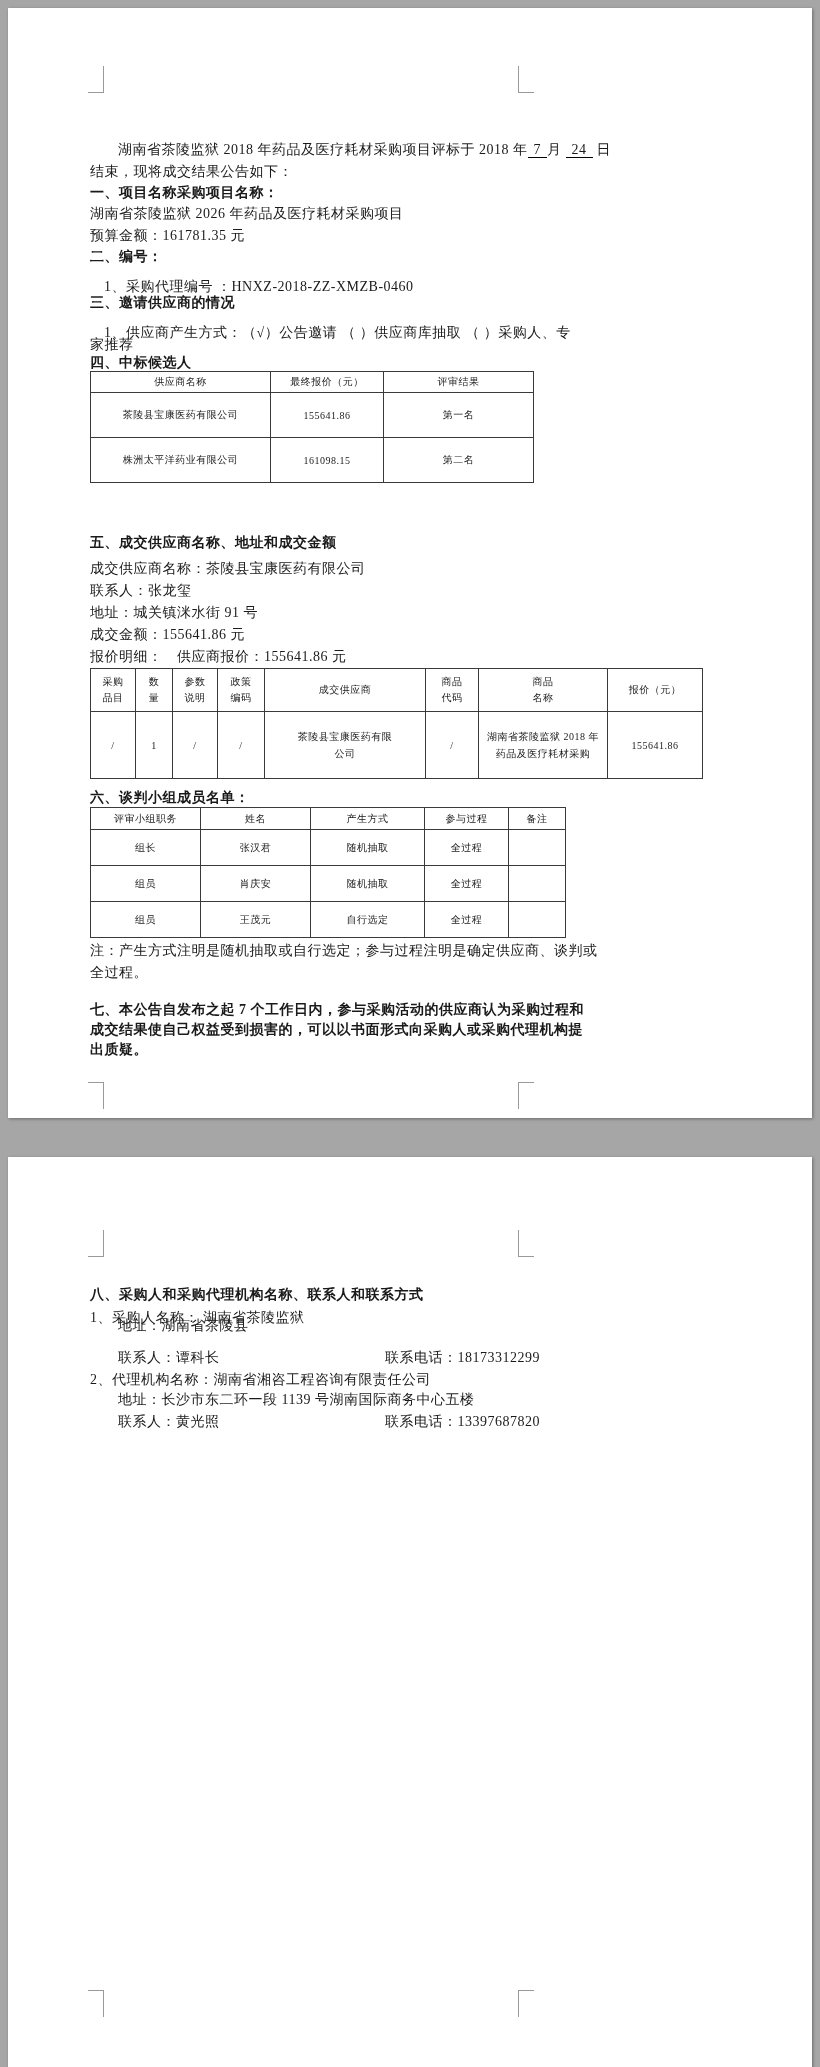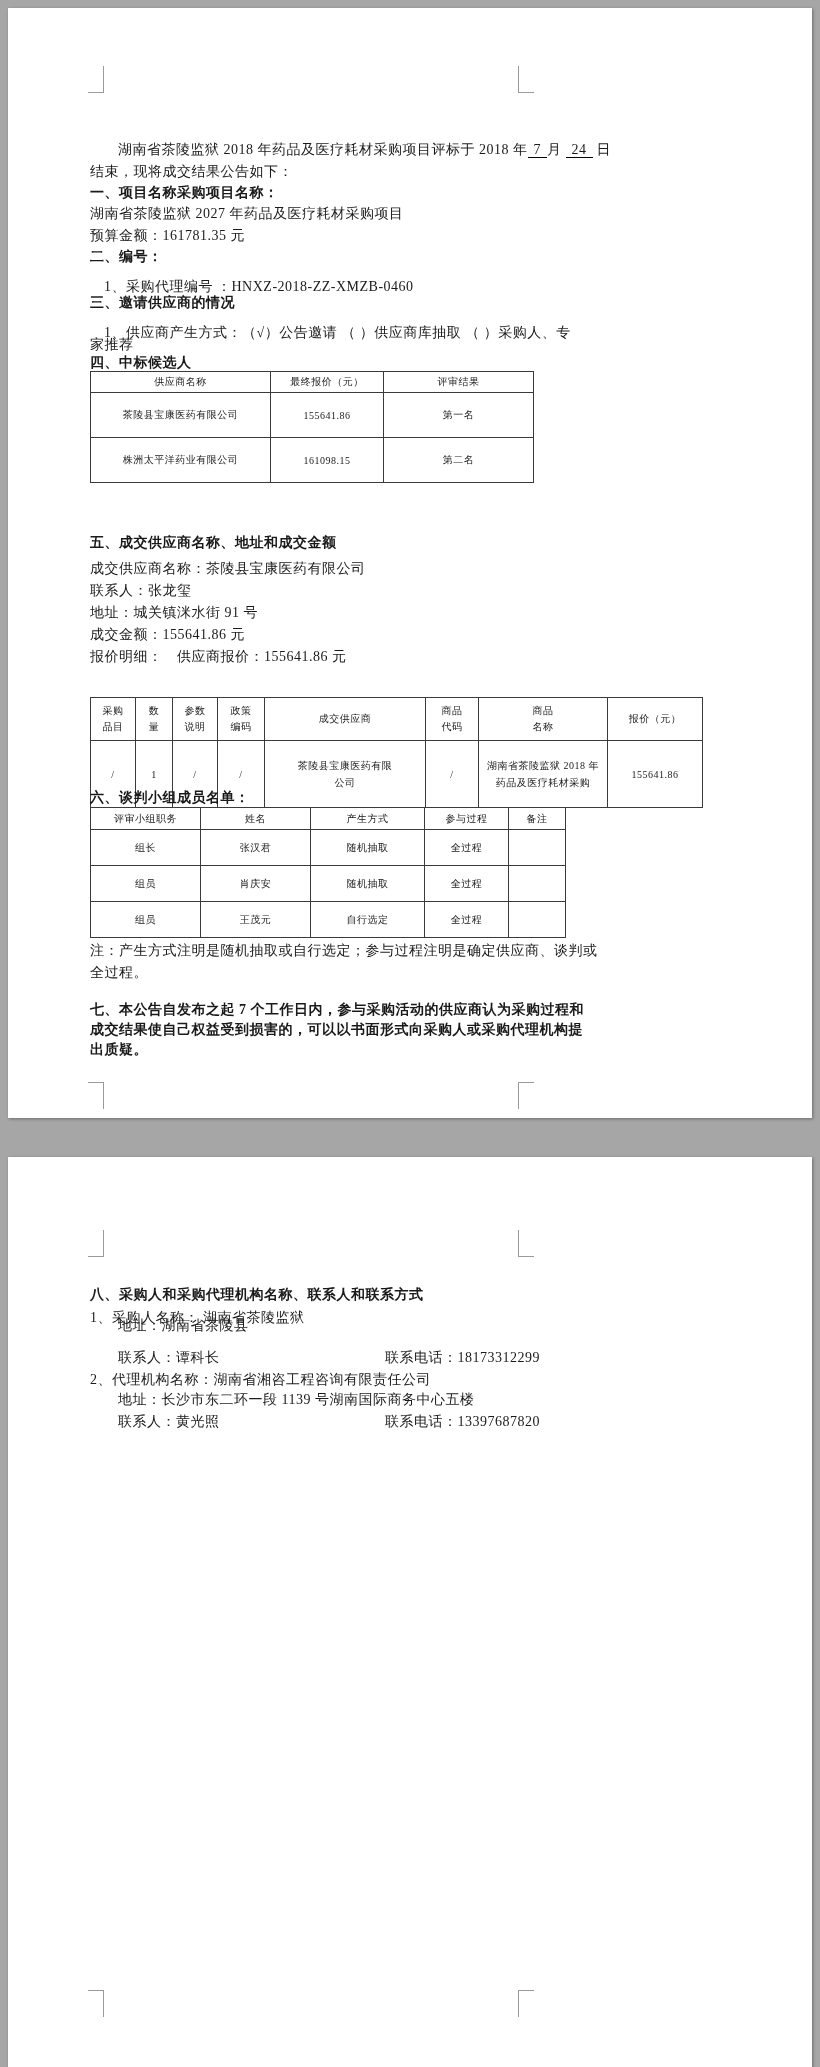--- a/index.html
+++ b/index.html
@@ -53,21 +53,21 @@
 <div class="page" id="page1">
   <div class="cm tl" style="left:80px;top:58px;"></div>
   <div class="cm tr" style="left:510px;top:58px;"></div>
   <div class="cm bl" style="left:80px;top:1074px;"></div>
   <div class="cm br" style="left:510px;top:1074px;"></div>
 
   <div class="t i2" style="top:132px;"><span>湖南省茶陵监狱 2018 年药品及医疗耗材采购项目评标于 2018 年</span><span class="u">7</span><span>月</span> <span class="u">24</span> <span>日</span></div>
   <div class="t" style="top:154px;">结束，现将成交结果公告如下：</div>
 
   <div class="t b" style="top:175px;">一、项目名称采购项目名称：</div>
-  <div class="t" style="top:196px;">湖南省茶陵监狱 2027 年药品及医疗耗材采购项目</div>
+  <div class="t" style="top:196px;">湖南省茶陵监狱 2026 年药品及医疗耗材采购项目</div>
   <div class="t" style="top:218px;">预算金额：161781.35 元</div>
 
   <div class="t b" style="top:239px;">二、编号：</div>
   <div class="t i1" style="top:261px;">1、采购代理编号 ：HNXZ-2018-ZZ-XMZB-0460</div>
 
   <div class="t b" style="top:285px;">三、邀请供应商的情况</div>
   <div class="t i1" style="top:307px;">1、供应商产生方式：（√）公告邀请 （ ）供应商库抽取 （ ）采购人、专</div>
   <div class="t" style="top:327px;">家推荐</div>
 
   <div class="t b" style="top:345px;">四、中标候选人</div>
@@ -97,21 +97,21 @@
   </tbody>
     </table>
 
   <div class="t b" style="top:525px;">五、成交供应商名称、地址和成交金额</div>
   <div class="t" style="top:551px;">成交供应商名称：茶陵县宝康医药有限公司</div>
   <div class="t" style="top:573px;">联系人：张龙玺</div>
   <div class="t" style="top:595px;">地址：城关镇洣水街 91 号</div>
   <div class="t" style="top:617px;">成交金额：155641.86 元</div>
   <div class="t" style="top:639px;">报价明细：　供应商报价：155641.86 元</div>
 
-  <table style="top:660px;width:612px;margin-top:29px;">
+  <table style="top:660px;width:612px;">
     <colgroup>
         <col style="width:45px">
         <col style="width:37px">
         <col style="width:45px">
         <col style="width:47px">
         <col style="width:161px">
         <col style="width:53px">
         <col style="width:129px">
         <col style="width:95px">
       </colgroup>

